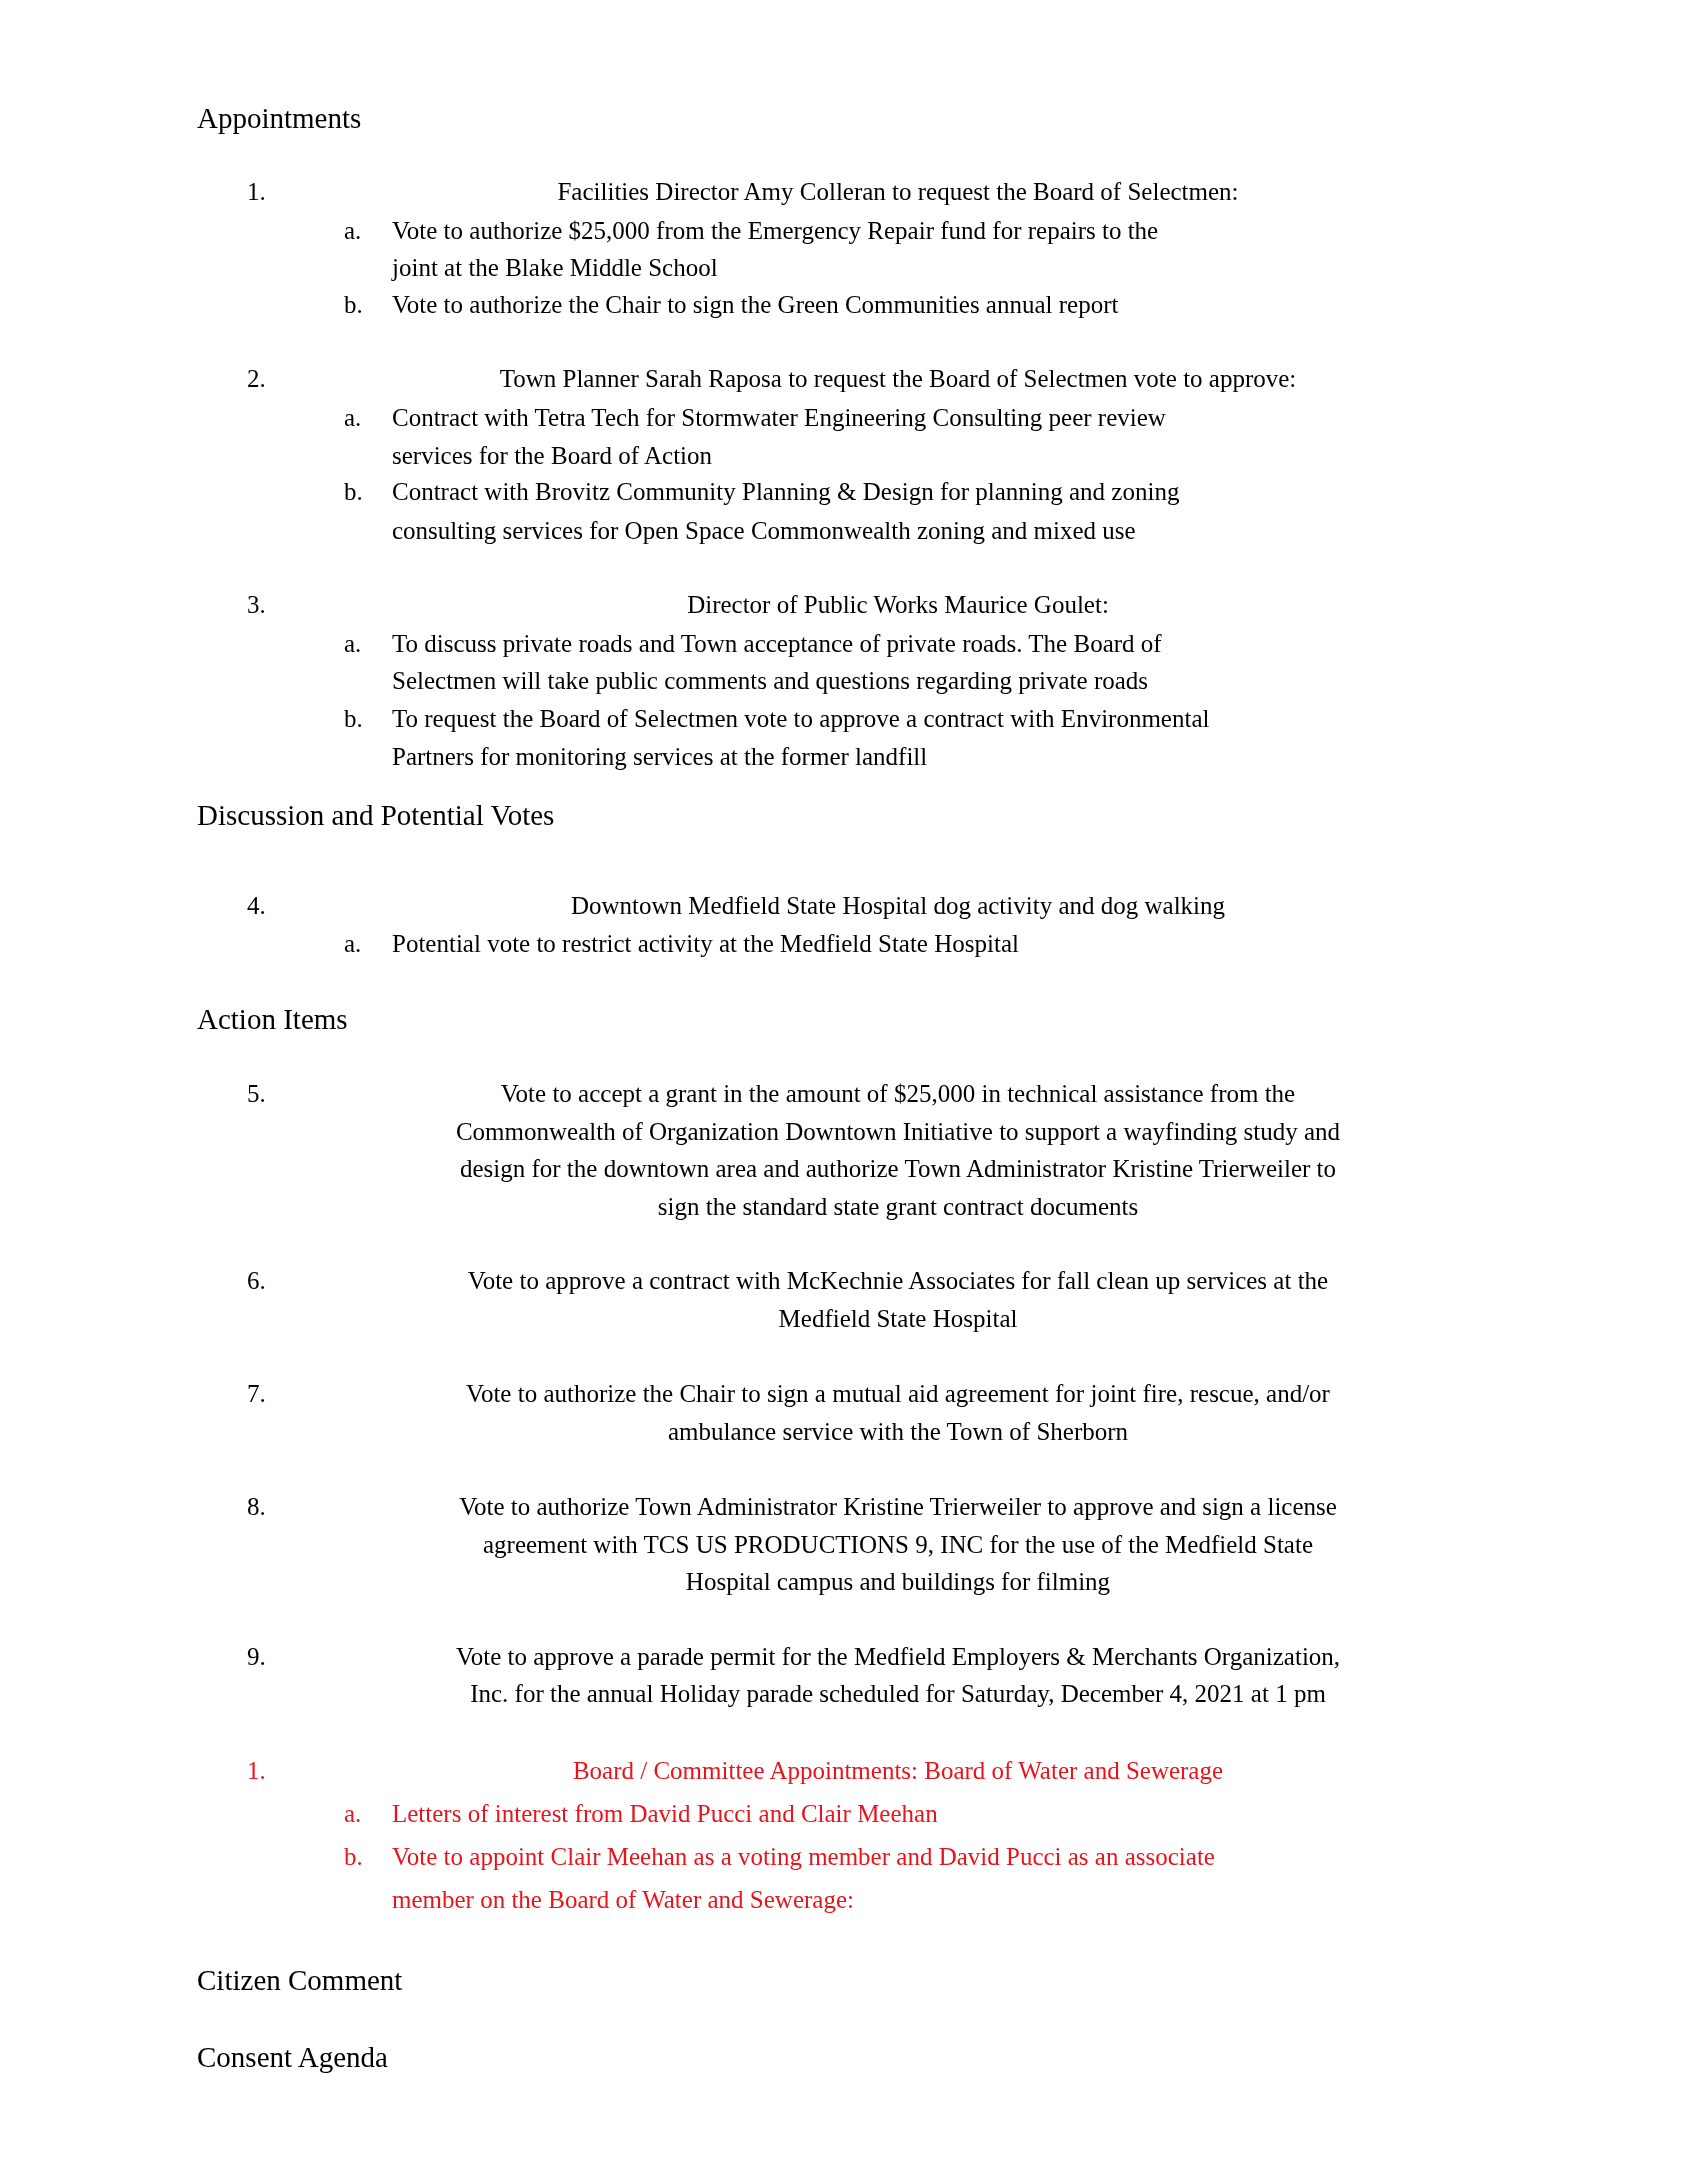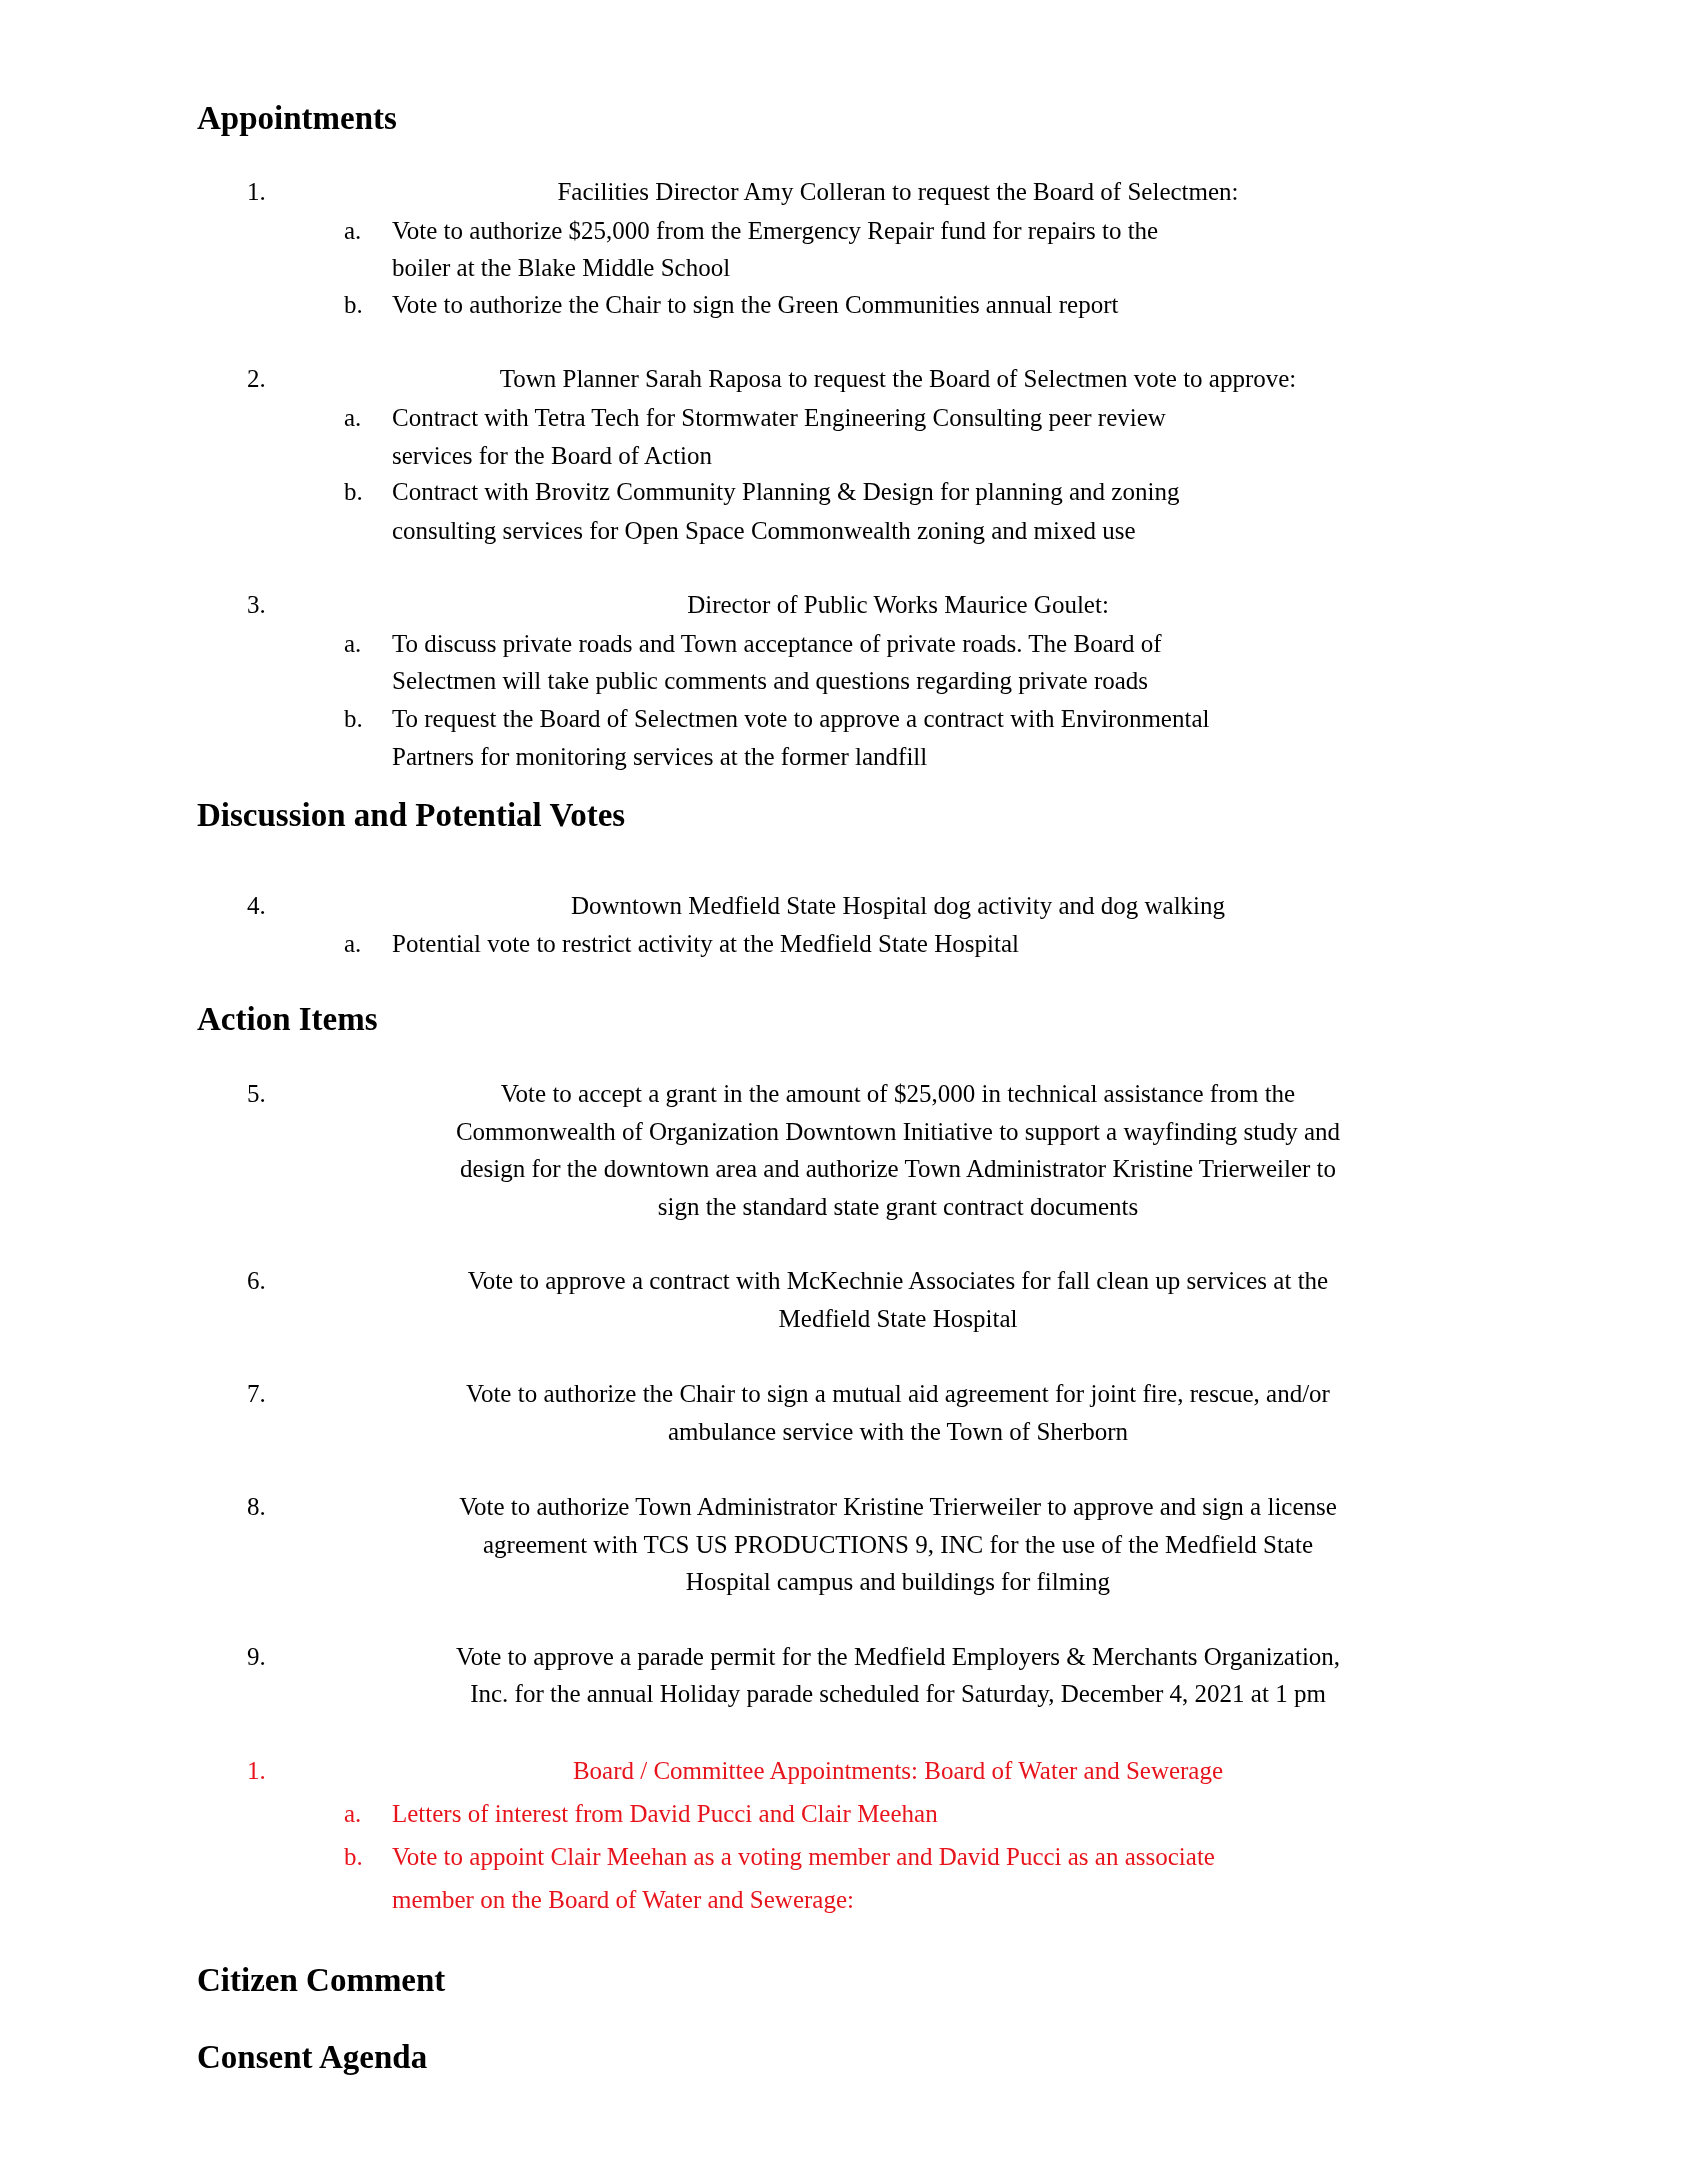--- a/index.html
+++ b/index.html
@@ -1,19 +1,19 @@
 <!DOCTYPE html>
 <html><head>
 <meta charset="utf-8">
 <style>
   html, body { margin: 0; padding: 0; background: #ffffff; }
   body { width: 1683px; height: 2178px; position: relative; overflow: hidden;
          font-family: "Liberation Serif", "DejaVu Serif", serif; color: #000; }
   .blk { position: absolute; font-size: 25px; line-height: 38px; white-space: nowrap; }
-  .heading { position: absolute; left: 197px; font-weight: bold; font-size: 33px; line-height: 38px; }
+  .heading { position: absolute; left: 197px; font-weight: normal; font-size: 29px; line-height: 38px; }
   .num { position: absolute; left: 247px; width: 40px; }
   .txt { position: absolute; left: 294px; width: 1208px; white-space: normal; text-align: center; }
   .let { position: absolute; left: 344px; width: 40px; }
   .stxt { position: absolute; left: 392px; width: 1109px; white-space: normal; }
   .row { position: absolute; left: 0; right: 0; }
   .red { color: #e8141c; }
 </style>
 </head>
 <body>
 
@@ -21,21 +21,21 @@
 
 <div class="blk row" style="top:173px">
   <span class="num">1.</span>
   <span class="txt">Facilities Director Amy Colleran to request the Board of Selectmen:</span>
 </div>
 <div class="blk row" style="top:212px">
   <span class="let">a.</span>
   <span class="stxt">Vote to authorize $25,000 from the Emergency Repair fund for repairs to the</span>
 </div>
 <div class="blk row" style="top:249px">
-  <span class="stxt">boiler at the Blake Middle School</span>
+  <span class="stxt">joint at the Blake Middle School</span>
 </div>
 <div class="blk row" style="top:286px">
   <span class="let">b.</span>
   <span class="stxt">Vote to authorize the Chair to sign the Green Communities annual report</span>
 </div>
 
 <div class="blk row" style="top:360px">
   <span class="num">2.</span>
   <span class="txt">Town Planner Sarah Raposa to request the Board of Selectmen vote to approve:</span>
 </div>

